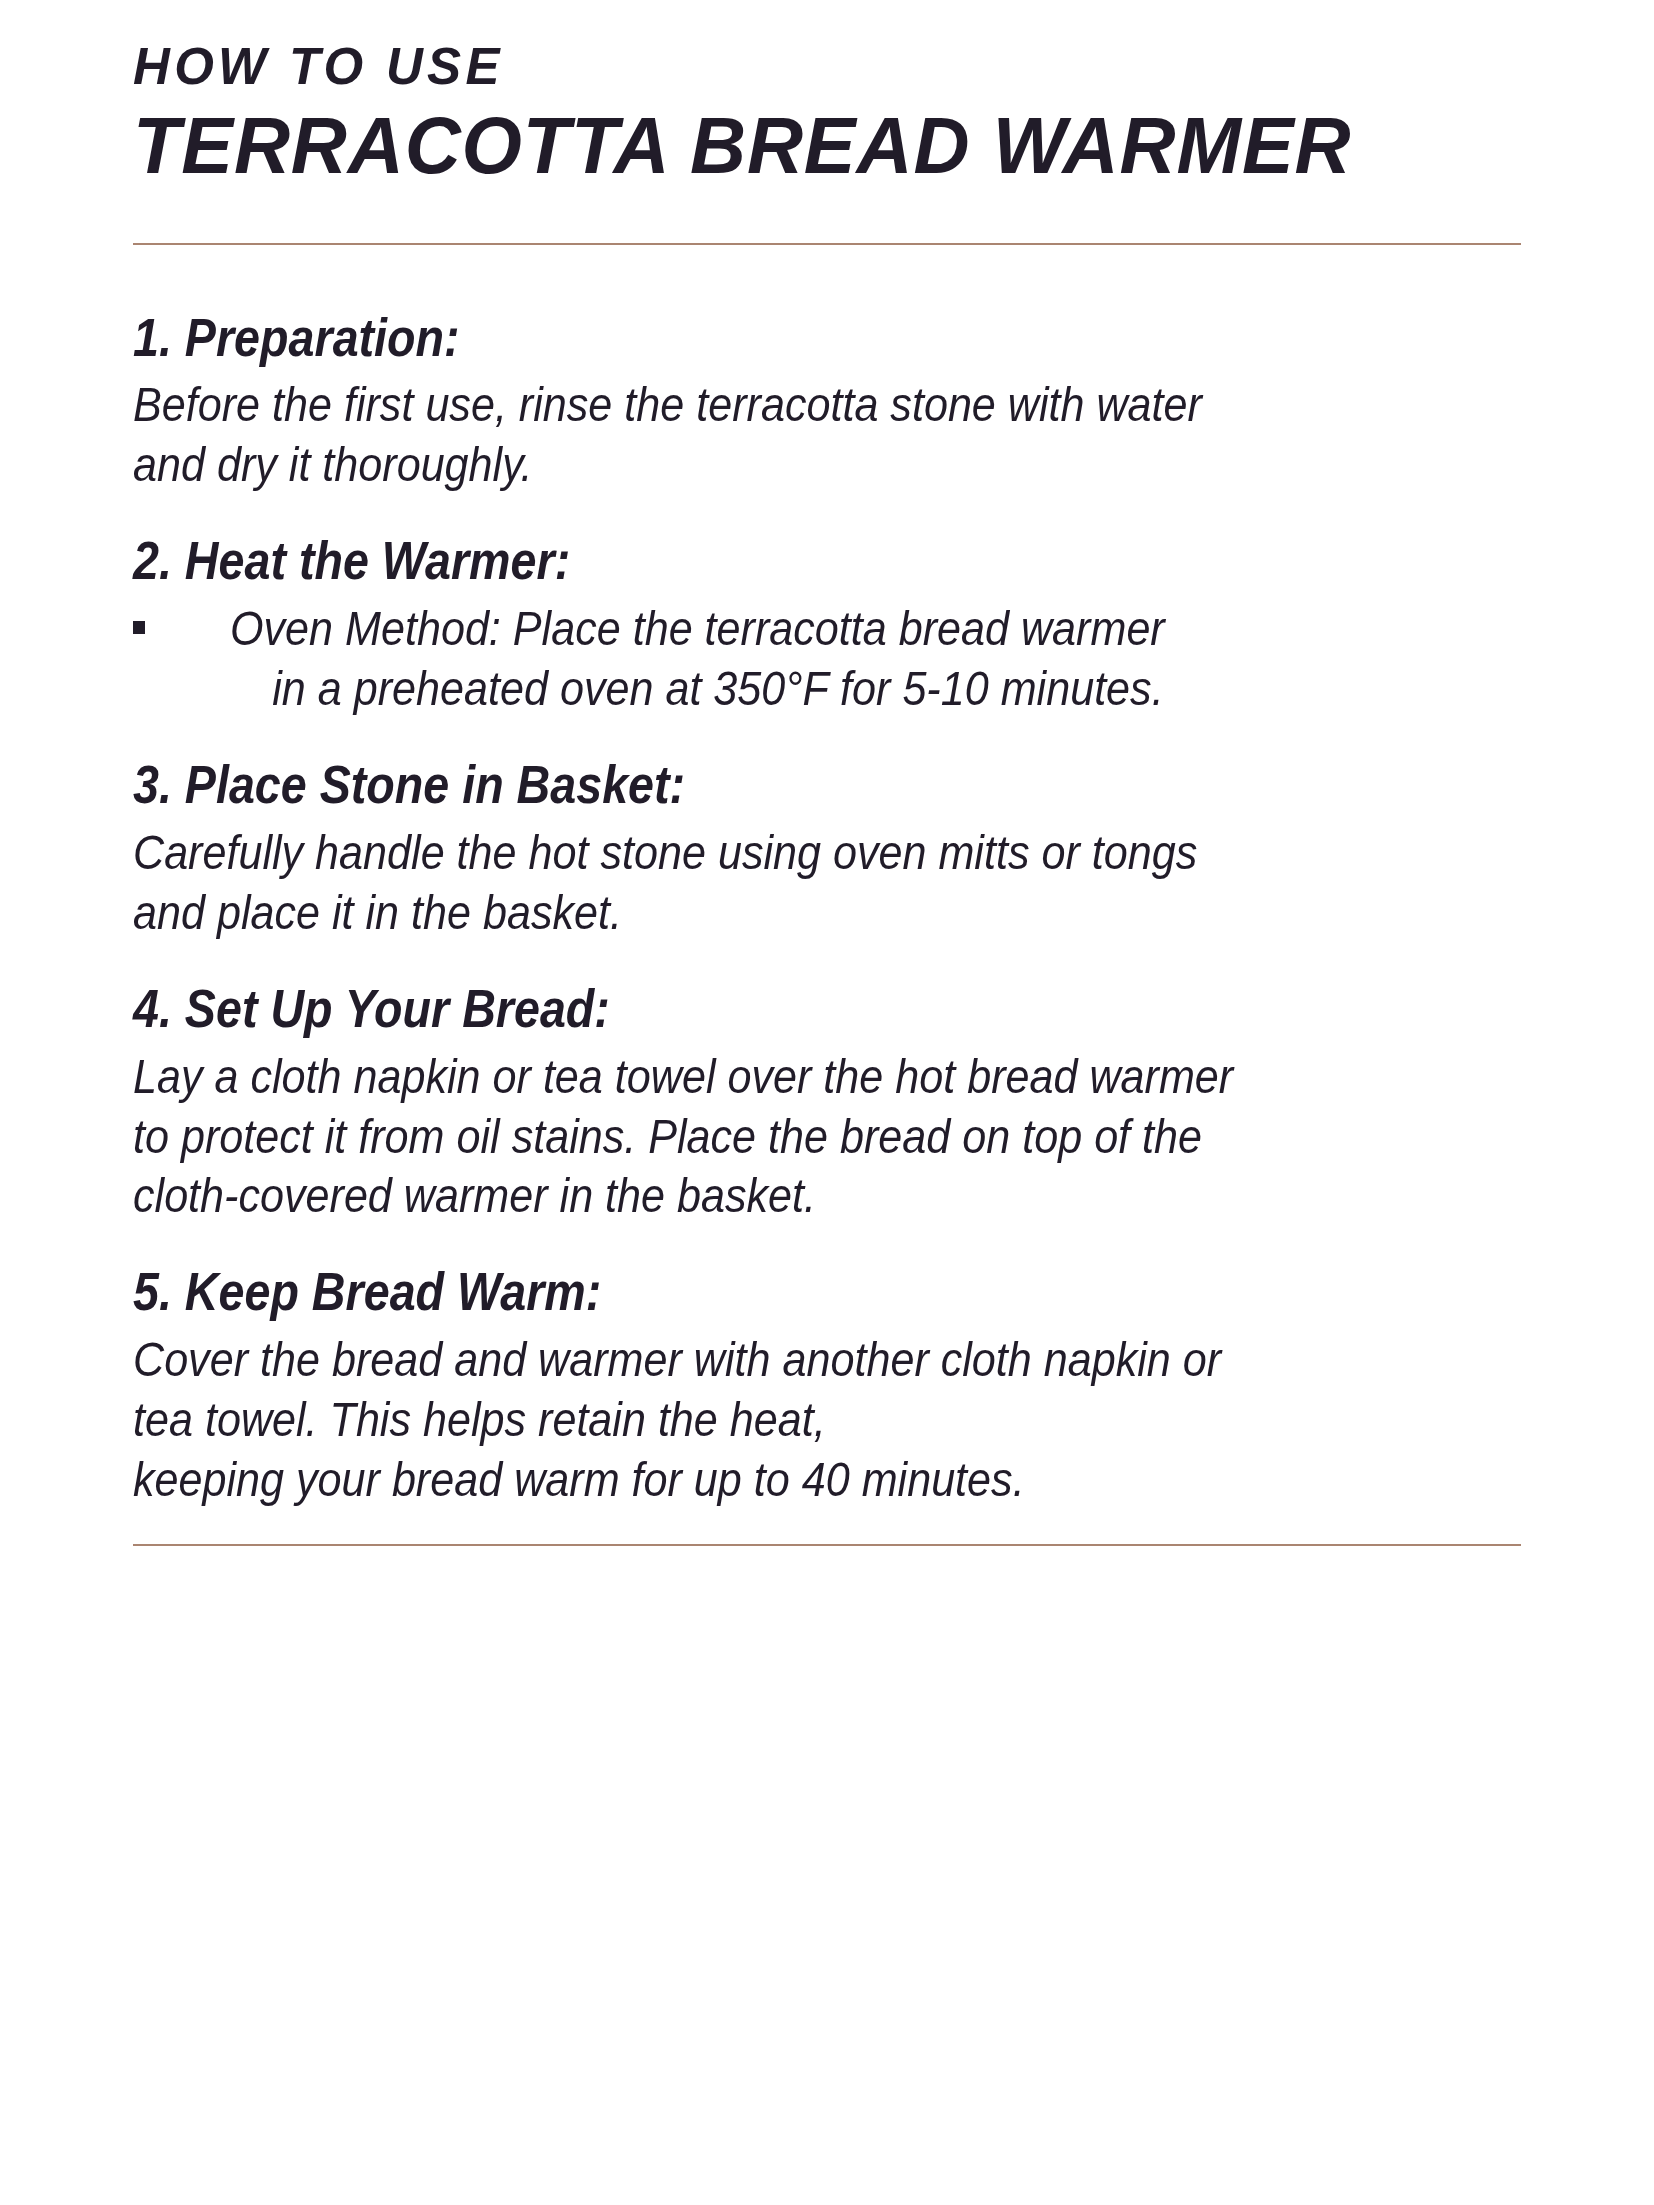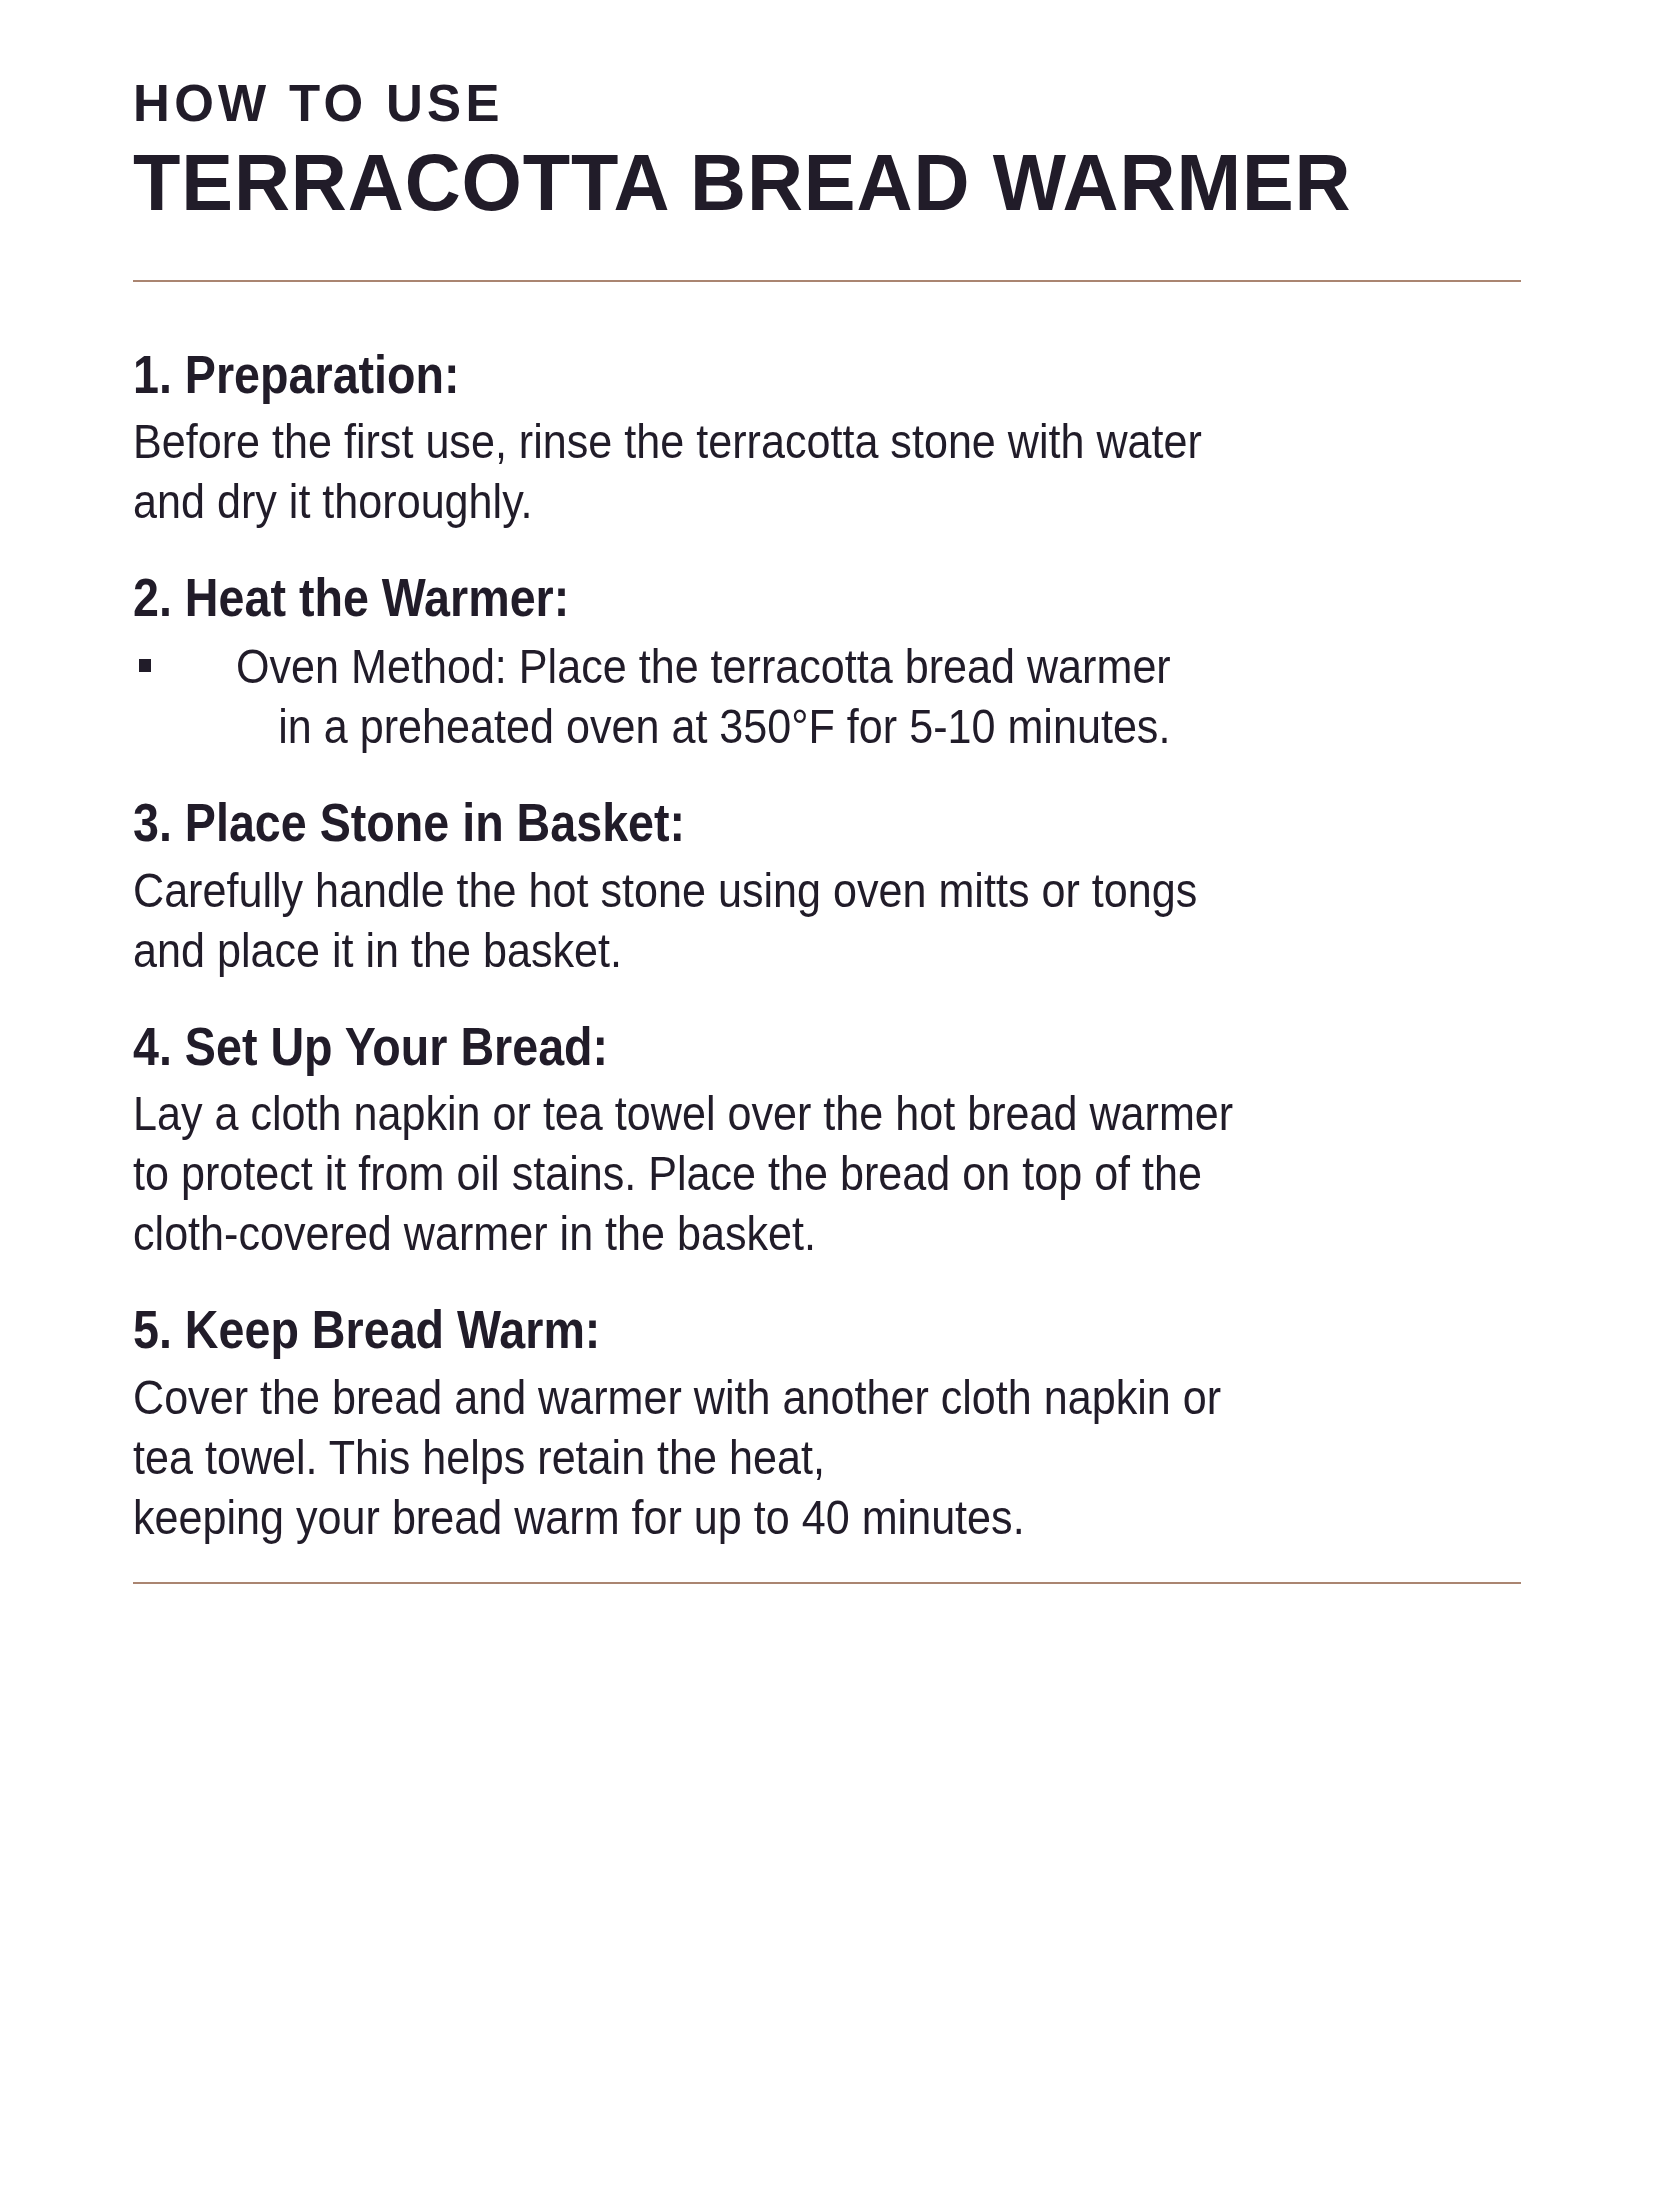--- a/index.html
+++ b/index.html
@@ -12,21 +12,22 @@
     width: 1654px;
     height: 2205px;
     background: #ffffff;
     font-family: "Liberation Sans", "DejaVu Sans", sans-serif;
     color: #211c29;
     overflow: hidden;
     box-sizing: border-box;
   }
   .content {
     box-sizing: border-box;
-    padding: 75px 133px 0 133px;
+    padding: 38px 133px 0 133px;
+    font-style: italic;
   }
   .kicker {
     font-size: 51px;
     font-weight: bold;
     letter-spacing: 4.3px;
     line-height: 1.15;
     color: #211c29;
   }
   .title {
     font-size: 80px;
@@ -61,21 +62,21 @@
   }
   .section-body {
     font-size: 49px;
     line-height: 1.224;
     white-space: pre-line;
     transform: scaleX(0.88);
     transform-origin: 0 0;
   }
   .bullet-list {
     list-style: none;
-    margin: 6px;
+    margin: 0;
     padding: 0;
   }
   .bullet-item {
     display: flex;
     align-items: flex-start;
   }
   .bullet-marker {
     flex: 0 0 auto;
     width: 12px;
     height: 12.8px;

